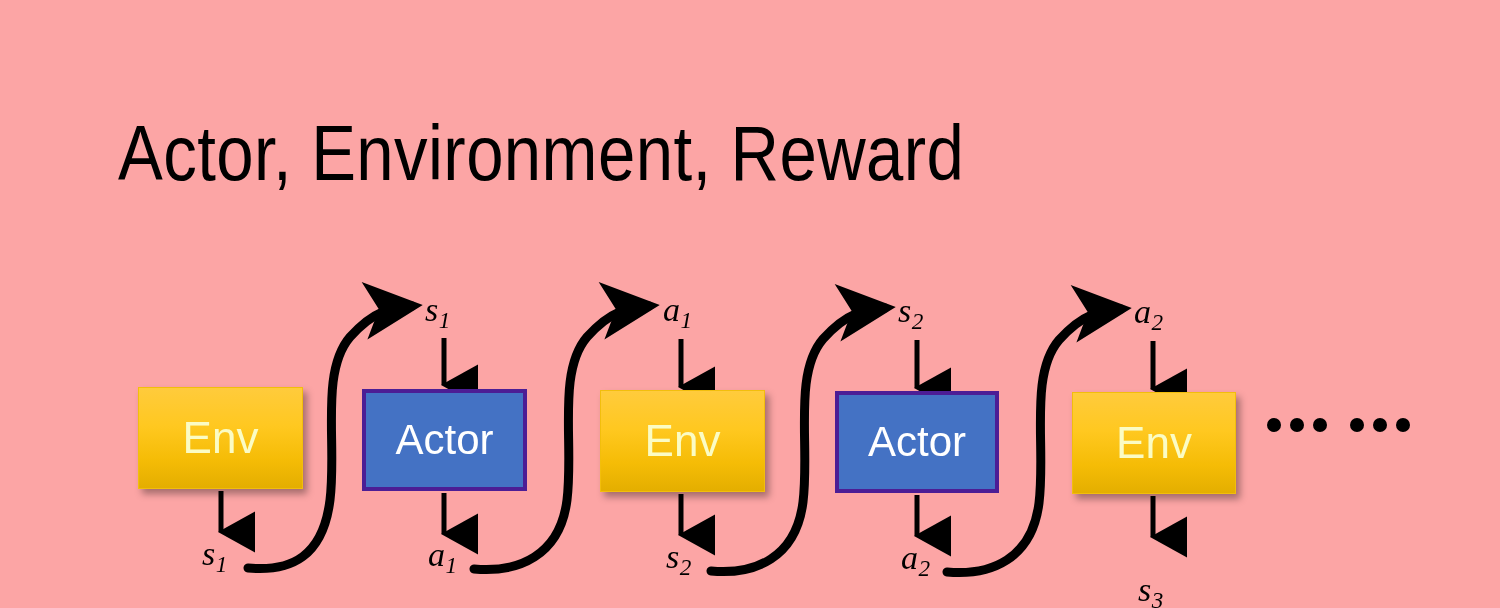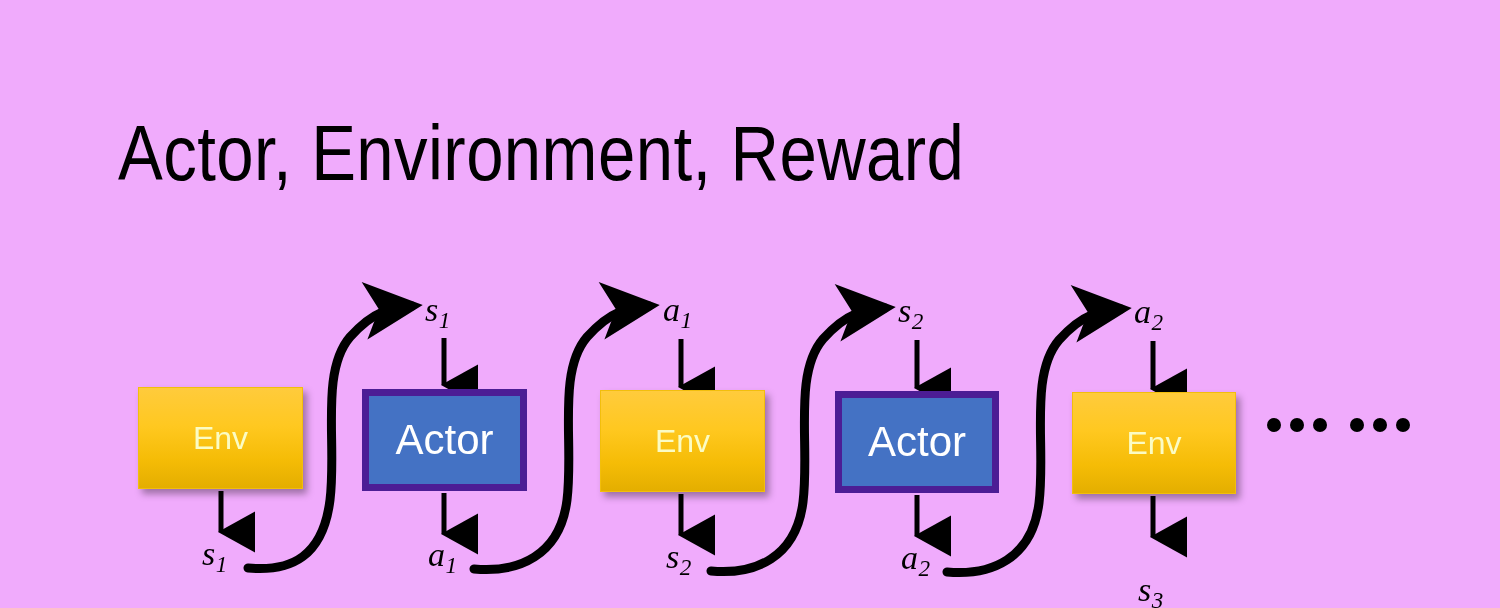--- a/index.html
+++ b/index.html
@@ -7,21 +7,21 @@
     padding: 0;
     background: #ffffff;
   }
   body {
     font-family: "Liberation Sans", sans-serif;
   }
   #slide {
     position: relative;
     width: 1500px;
     height: 608px;
-    background: #f0abfc;
+    background: #fca5a5;
     overflow: hidden;
   }
   #slide-title {
     position: absolute;
     left: 118px;
     top: 108px;
     font-family: "Liberation Sans", sans-serif;
     font-size: 78px;
     font-weight: 400;
     color: #000000;
@@ -43,29 +43,29 @@
     display: flex;
     align-items: center;
     justify-content: center;
     font-family: "Liberation Sans", sans-serif;
     font-weight: 400;
     line-height: 1;
   }
   .node-env {
     background: linear-gradient(180deg, #FFCB3C 0%, #FFC820 38%, #F5BC06 72%, #E4AE00 100%);
     color: #FBFCC4;
-    font-size: 32px;
+    font-size: 44px;
     box-shadow: 4px 5px 7px rgba(0,0,0,0.34);
     border: 1px solid #F2BE0C;
   }
   .node-actor {
     background: #4472C4;
     color: #FFFFFF;
     font-size: 42px;
-    border: 7px solid #4c1d95;
+    border: 4px solid #4c1d95;
   }
   .math-label {
     position: absolute;
     font-family: "Liberation Serif", serif;
     font-style: italic;
     font-size: 34px;
     color: #000000;
     line-height: 1;
     white-space: nowrap;
   }

